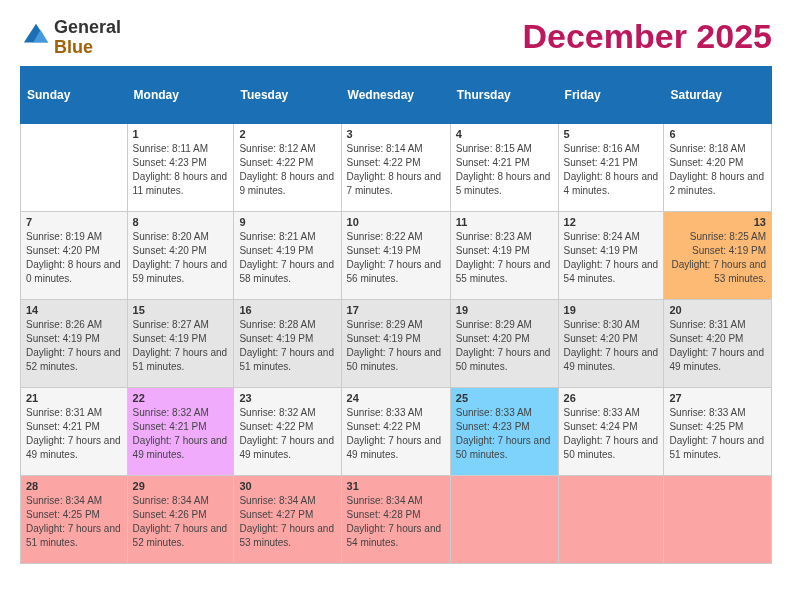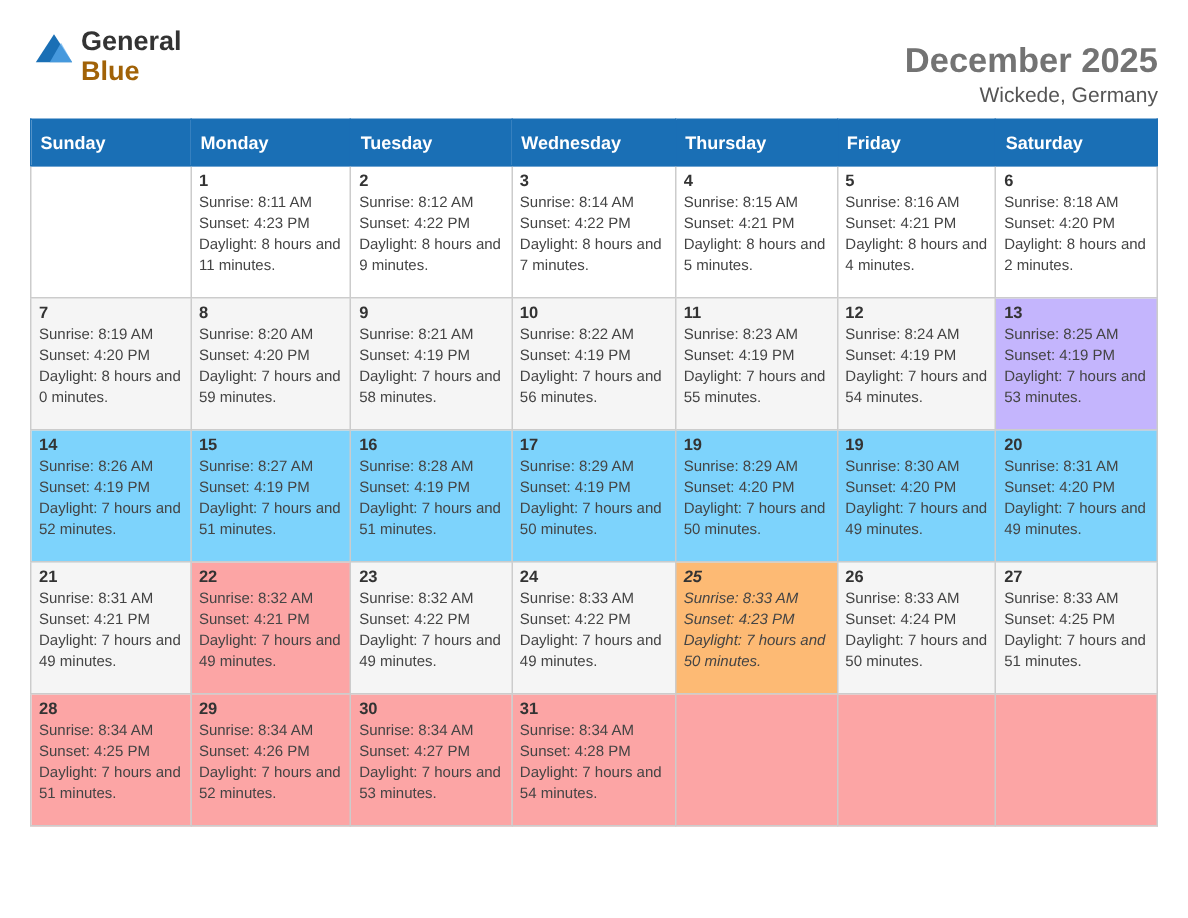--- a/index.html
+++ b/index.html
@@ -35,43 +35,42 @@
     .logo-blue { color: #a16207; }
     .logo-icon {
       width: 28px;
       height: 28px;
       margin-left: 2px;
     }
     .title-block {
       text-align: right;
     }
     .month-title {
-      font-size: 23px;
-      font-weight: bold;
-      color: #737373;
+      font-size: 34px;
+      font-weight: bold;
+      color: #be185d;
       line-height: 1.1;
-      margin-top: 10px;
     }
     .location {
       font-size: 14px;
       color: #555;
       margin-top: 2px;
     }
     .calendar {
       width: 100%;
       border-collapse: collapse;
       border: 1px solid #ccc;
     }
     .calendar th {
       background-color: #1a6fb5;
       color: #fff;
       font-size: 12px;
       font-weight: bold;
       text-align: left;
-      padding: 8px 6px;
+      padding: 21px 6px;
       border: 1px solid #1a6fb5;
     }
     .calendar td {
       vertical-align: top;
       padding: 4px 5px;
       border: 1px solid #ccc;
       font-size: 9.5px;
       color: #333;
       width: 113px;
       height: 88px;
@@ -103,21 +102,20 @@
       </div>
       <div style="margin-left:4px;">
         <div class="logo-text">
           <span class="logo-general">General</span><br>
           <span class="logo-blue">Blue</span>
         </div>
       </div>
     </div>
     <div class="title-block">
       <div class="month-title">December 2025</div>
-      <div class="location">Wickede, Germany</div>
     </div>
   </div>
 
   <table class="calendar">
     <thead>
       <tr>
         <th>Sunday</th>
         <th>Monday</th>
         <th>Tuesday</th>
         <th>Wednesday</th>
@@ -172,26 +170,26 @@
             <div class="day-info">Sunrise: 8:22 AM<br>Sunset: 4:19 PM<br>Daylight: 7 hours and 56 minutes.</div>
           </td>
           <td style="background: rgb(245, 245, 245);">
             <span class="day-num">11</span>
             <div class="day-info">Sunrise: 8:23 AM<br>Sunset: 4:19 PM<br>Daylight: 7 hours and 55 minutes.</div>
           </td>
           <td style="background: rgb(245, 245, 245);">
             <span class="day-num">12</span>
             <div class="day-info">Sunrise: 8:24 AM<br>Sunset: 4:19 PM<br>Daylight: 7 hours and 54 minutes.</div>
           </td>
-          <td style="background: #c4b5fd;">
+          <td style="background: #fdba74; text-align: right;">
             <span class="day-num">13</span>
             <div class="day-info">Sunrise: 8:25 AM<br>Sunset: 4:19 PM<br>Daylight: 7 hours and 53 minutes.</div>
           </td>
         </tr>
-        <tr style="background: #7dd3fc;">
+        <tr style="background: #e5e5e5;">
           <td>
             <span class="day-num">14</span>
             <div class="day-info">Sunrise: 8:26 AM<br>Sunset: 4:19 PM<br>Daylight: 7 hours and 52 minutes.</div>
           </td>
           <td>
             <span class="day-num">15</span>
             <div class="day-info">Sunrise: 8:27 AM<br>Sunset: 4:19 PM<br>Daylight: 7 hours and 51 minutes.</div>
           </td>
           <td>
             <span class="day-num">16</span>
@@ -212,33 +210,33 @@
           <td>
             <span class="day-num">20</span>
             <div class="day-info">Sunrise: 8:31 AM<br>Sunset: 4:20 PM<br>Daylight: 7 hours and 49 minutes.</div>
           </td>
         </tr>
         <tr style="background: rgb(245, 245, 245);">
           <td style="background: rgb(245, 245, 245); margin-left: 31px;">
             <span class="day-num">21</span>
             <div class="day-info">Sunrise: 8:31 AM<br>Sunset: 4:21 PM<br>Daylight: 7 hours and 49 minutes.</div>
           </td>
-          <td style="background: #fca5a5;">
+          <td style="background: #f0abfc;">
             <span class="day-num">22</span>
             <div class="day-info">Sunrise: 8:32 AM<br>Sunset: 4:21 PM<br>Daylight: 7 hours and 49 minutes.</div>
           </td>
           <td style="background: rgb(245, 245, 245);">
             <span class="day-num">23</span>
             <div class="day-info">Sunrise: 8:32 AM<br>Sunset: 4:22 PM<br>Daylight: 7 hours and 49 minutes.</div>
           </td>
           <td style="background: rgb(245, 245, 245);">
             <span class="day-num">24</span>
             <div class="day-info">Sunrise: 8:33 AM<br>Sunset: 4:22 PM<br>Daylight: 7 hours and 49 minutes.</div>
           </td>
-          <td style="background: #fdba74; font-style: italic;">
+          <td style="background: #7dd3fc;">
             <span class="day-num">25</span>
             <div class="day-info">Sunrise: 8:33 AM<br>Sunset: 4:23 PM<br>Daylight: 7 hours and 50 minutes.</div>
           </td>
           <td style="background: rgb(245, 245, 245);">
             <span class="day-num">26</span>
             <div class="day-info">Sunrise: 8:33 AM<br>Sunset: 4:24 PM<br>Daylight: 7 hours and 50 minutes.</div>
           </td>
           <td style="background: rgb(245, 245, 245);">
             <span class="day-num">27</span>
             <div class="day-info">Sunrise: 8:33 AM<br>Sunset: 4:25 PM<br>Daylight: 7 hours and 51 minutes.</div>

